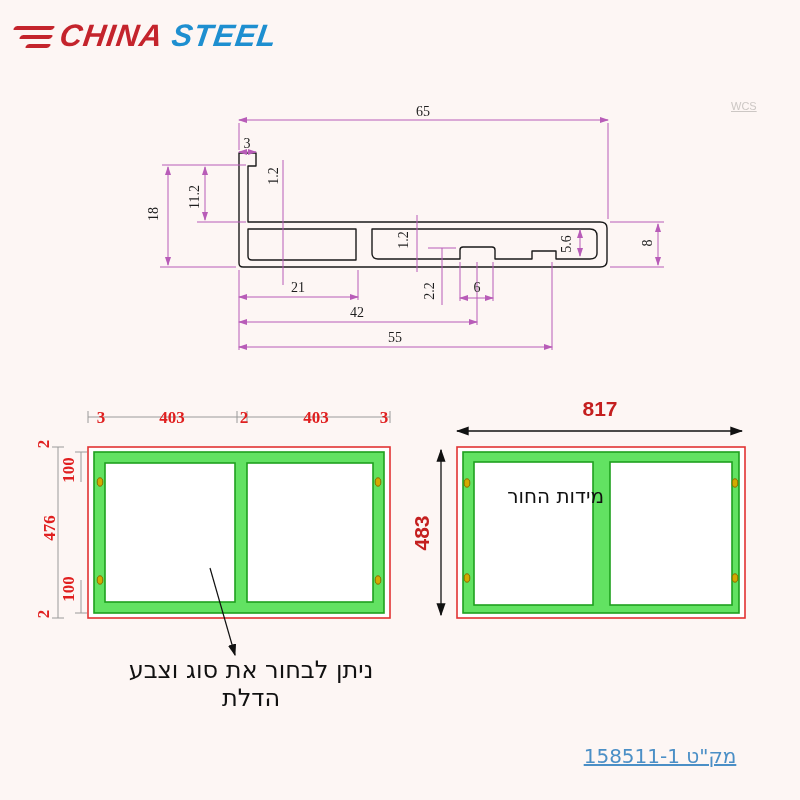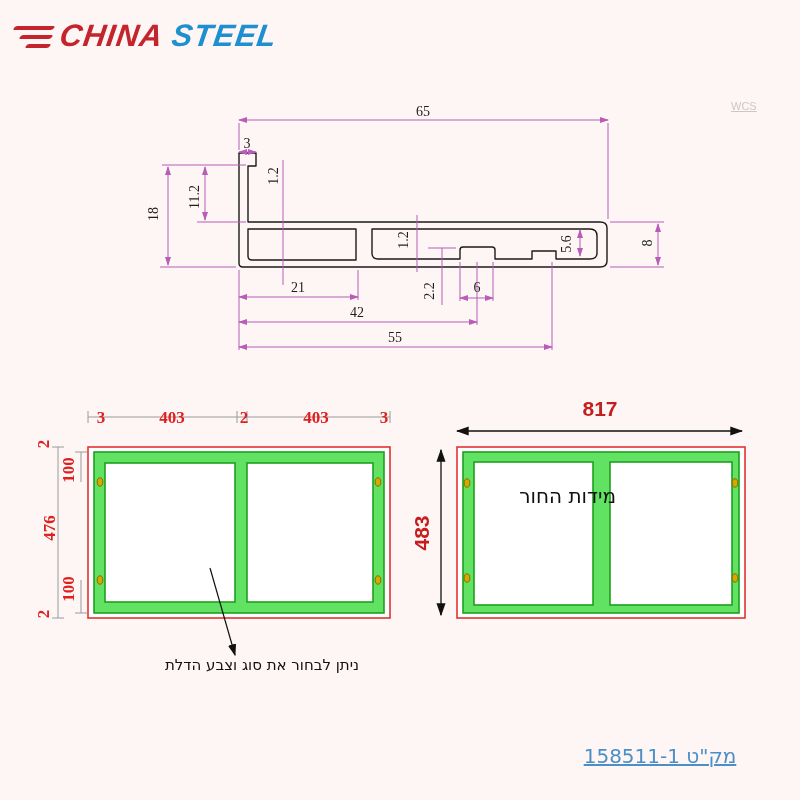--- a/index.html
+++ b/index.html
@@ -9,22 +9,22 @@
   .dim{font:14px "Liberation Serif",serif;fill:#1d1d1d;}
   .reddim{font:bold 17px "Liberation Serif",serif;fill:#e01f1f;}
   .bigred{font:bold 21px "Liberation Sans",sans-serif;fill:#c41f1f;}
   .heb{position:absolute;color:#111;}
   #logo{position:absolute;left:14px;top:12px;width:230px;height:52px;}
   #logo .word{font:italic 900 31px "Liberation Sans",sans-serif;letter-spacing:1px;
       transform:skewX(-8deg);display:inline-block;}
   #logo-text{position:absolute;left:46px;top:6px;white-space:nowrap;}
   .speed{position:absolute;background:#c4242c;height:4px;border-radius:2px;transform:skewX(-35deg);}
   #wm{position:absolute;left:731px;top:100px;font:11px "Liberation Sans",sans-serif;color:#ccc7c4;text-decoration:underline;}
-  #hole-label{left:488px;top:484px;width:128px;font-size:20px;text-align:right;}
-  #caption{left:103px;top:656px;width:296px;font-size:15px;text-align:center;margin-left:11px;}
+  #hole-label{left:476px;top:484px;width:128px;font-size:20px;text-align:right;}
+  #caption{left:103px;top:656px;width:296px;font-size:24px;text-align:center;}
   #catalog{position:absolute;left:558px;top:744px;width:204px;text-align:center;
       font-size:20px;color:#4b8fc6;text-decoration:underline;cursor:pointer;}
 </style>
 </head>
 <body>
 
 <div id="page">
 
   <div id="logo">
     <div class="speed" style="left:0px;top:14px;width:40px;"></div>

